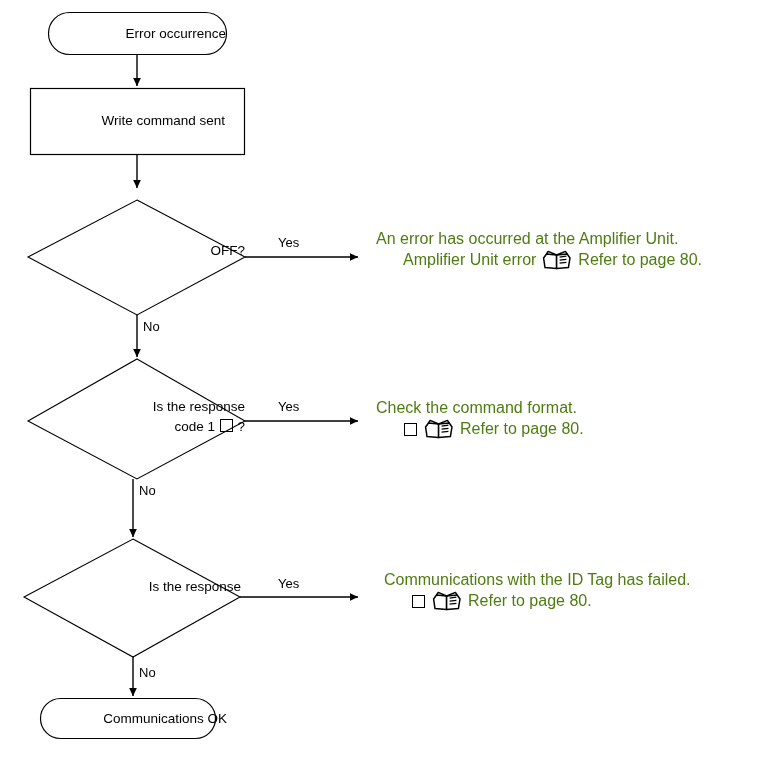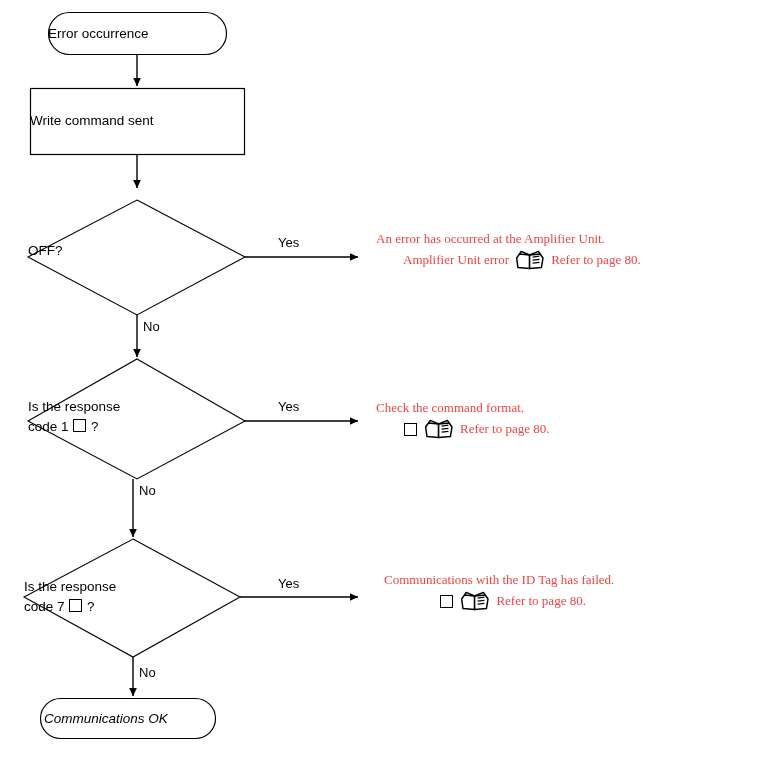--- a/index.html
+++ b/index.html
@@ -20,47 +20,45 @@
   }
   svg.layer {
     position: absolute;
     left: 0;
     top: 0;
     width: 780px;
     height: 763px;
   }
   .node-label {
     position: absolute;
-    text-align: left;
+    text-align: right;
     font-size: 13.5px;
     line-height: 20px;
     color: #000;
     white-space: nowrap;
   }
   .edge-label {
     position: absolute;
     font-size: 13px;
     color: #000;
     white-space: nowrap;
     text-align: center;
   }
   .side-text {
     position: absolute;
-    font-size: 13px;
+    font-size: 16px;
     line-height: 20px;
-    color: #ef4444;
+    color: #4d7c0f;
     white-space: nowrap;
-    font-family: Liberation Serif, serif;
   }
   .side-line1 { }
   .side-line2 {
     display: flex;
     align-items: center;
     gap: 6px;
-    justify-content: center;
   }
   .box-glyph {
     display: inline-block;
     width: 11px;
     height: 11px;
     border: 1.3px solid #000;
     vertical-align: -1px;
     margin: 0 1px;
   }
   .book-icon {
@@ -123,28 +121,23 @@
     <div>Is the response</div>
     <div>
       <span>code 1</span>
       <span class="box-glyph"></span>
       <span>?</span>
     </div>
   </div>
 
   <div class="node-label" style="left:24px; top:577px; width:217px;">
     <div>Is the response</div>
-    <div>
-      <span>code 7</span>
-      <span class="box-glyph"></span>
-      <span>?</span>
-    </div>
-  </div>
-
-  <div class="node-label" style="left:44px; top:709px; width:175px;font-style:italic;">Communications OK</div>
+  </div>
+
+  <div class="node-label" style="left:52px; top:709px; width:175px;">Communications OK</div>
 
   <div class="edge-label" style="left:278px; top:235px;">Yes</div>
   <div class="edge-label" style="left:143px; top:319px;">No</div>
 
   <div class="edge-label" style="left:278px; top:399px;">Yes</div>
   <div class="edge-label" style="left:139px; top:483px;">No</div>
 
   <div class="edge-label" style="left:278px; top:576px;">Yes</div>
   <div class="edge-label" style="left:139px; top:665px;">No</div>
 

